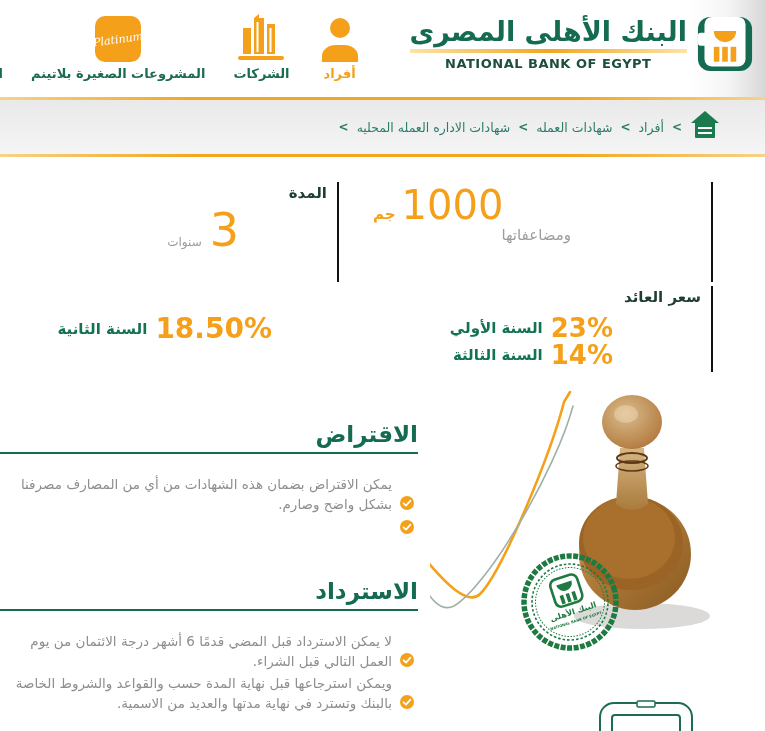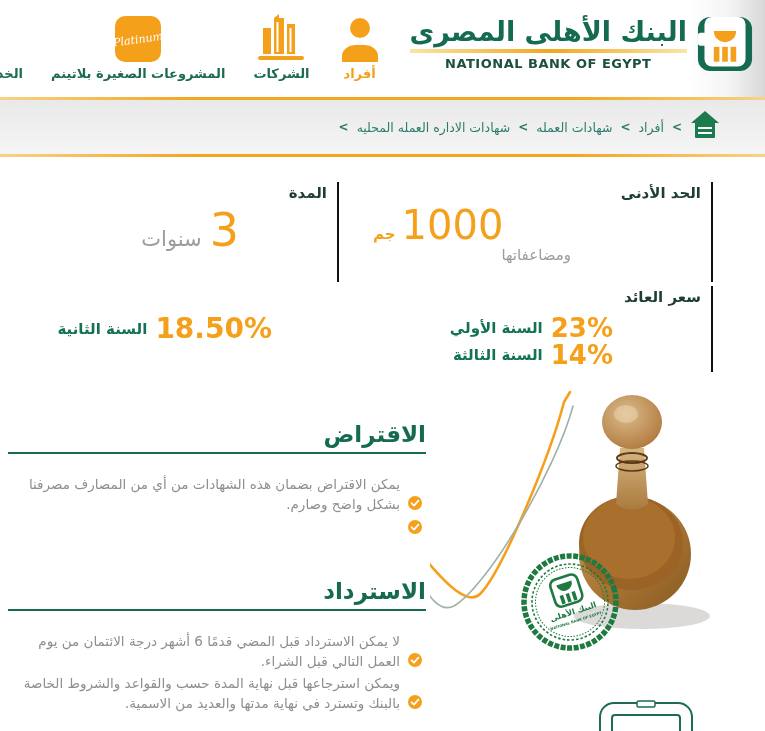--- a/index.html
+++ b/index.html
@@ -15,21 +15,21 @@
     display:flex; align-items:flex-start; padding:10px 12px 0 0; column-gap:28px;
   }
   .orange-rule {
     position:absolute; right:0; width:765px; height:3px;
     background:linear-gradient(to right,#f7d288,#f2a71f 25%,#f2a71f 75%,#f7d288);
   }
   .header-rule { top:97px; }
   .crumb-rule { top:154px; }
   .logo { display:flex; align-items:center; column-gap:10px; margin-top:6px; }
   .logo-mark { width:56px; height:56px; flex:0 0 auto; }
-  .logo-text { text-align:center; }
+  .logo-text { text-align:center;margin-left:20px; }
   .logo-ar { font-size:27px; font-weight:bold; color:#156b51; line-height:30px; white-space:nowrap; }
   .logo-line { height:4px; margin:2px 0 3px; background:linear-gradient(to right,#fbe3a7,#f2a71f,#fbe3a7); }
   .logo-en { font-size:13px; font-weight:bold; color:#1d4f3f; letter-spacing:.5px; white-space:nowrap; }
   .nav-item { display:flex; flex-direction:column; align-items:center; row-gap:4px; cursor:pointer; margin-top:2px; }
   .nav-item .nav-icon { height:50px; display:flex; align-items:flex-end; justify-content:center; }
   .nav-label { font-size:13px; font-weight:bold; color:#1b6b52; white-space:nowrap; }
   .nav-item.active .nav-label { color:#f5a01b; }
   .platinum-box {
     width:46px; height:46px; background:#f5a01b; border-radius:10px;
     display:flex; align-items:center; justify-content:center;
@@ -57,26 +57,26 @@
   .min-row { margin:2px 142px 0 0; text-align:left; white-space:nowrap; }
   .min-row .num { font-size:40px; line-height:42px; }
   .min-row .unit { font-size:15px; font-weight:bold; margin-right:6px; }
   .min-note { margin:0 142px 0 0; text-align:right; font-size:15px; color:#9a9c9e; }
   .rate-rows { margin:8px 100px 0 0; }
   .rate-row { display:flex; justify-content:flex-start; align-items:center; column-gap:8px; height:27px; }
   .rate-val { font-size:26px; font-weight:bold; color:#f5a01b; line-height:26px; }
   .rate-year { font-size:15px; font-weight:bold; color:#127253; }
   .dur-row { margin:4px 100px 0 0; text-align:right; white-space:nowrap; }
   .dur-row .num { font-size:46px; line-height:48px; }
-  .dur-row .unit { font-size:21px; color:#9a9c9e; margin-right:8px; }
+  .dur-row .unit { font-size:12px; color:#9a9c9e; margin-right:8px; }
   .fact-rate2 { position:absolute; top:312px; right:493px; display:flex; align-items:center; column-gap:8px; }
   .rate2-val { font-size:28px; font-weight:bold; color:#f5a01b; }
   .rate2-year { font-size:15px; font-weight:bold; color:#127253; }
   
-  .sections { position:absolute; top:421px; left:8px; width:418px; }
+  .sections { position:absolute; top:421px; left:0; width:418px; }
   .section-title { font-size:23px; font-weight:bold; color:#156b51; text-align:right; padding-left:2px; }
   .section-rule { border-bottom:2px solid #156b51; margin-top:5px; }
   .bullets { list-style:none; margin:20px 4px 0 0; }
   .bullets li { display:flex; align-items:flex-end; column-gap:8px; margin-bottom:2px; }
   .bullets .chk { flex:0 0 auto; margin-top:3px; }
   .bullet-text { font-size:13.5px; color:#8c8e90; line-height:20px; text-align:right; }
   .section2 { margin-top:40px; }
   
   .stamp-illus { position:absolute; left:430px; top:386px; width:335px; height:308px; }
   .calc-illus { position:absolute; left:592px; top:697px; width:112px; height:40px; }
@@ -166,21 +166,20 @@
   <span class="crumb-sep">&gt;</span>
   <span class="crumb-item">شهادات العمله</span>
   <span class="crumb-sep">&gt;</span>
   <span class="crumb-item">شهادات الاداره العمله المحليه</span>
   <span class="crumb-sep">&gt;</span>
 </div>
 <div class="orange-rule crumb-rule"></div>
 
 <div class="fact fact-min">
   <span class="bar"></span>
-  <div class="fact-label">الحد الأدنى</div>
   <div class="min-row big-val">
     <span class="num">1000</span><span class="unit">جم</span>
   </div>
   <div class="min-note">ومضاعفاتها</div>
 </div>
 
 <div class="fact fact-rate">
   <span class="bar"></span>
   <div class="fact-label">سعر العائد</div>
   <div class="rate-rows">

